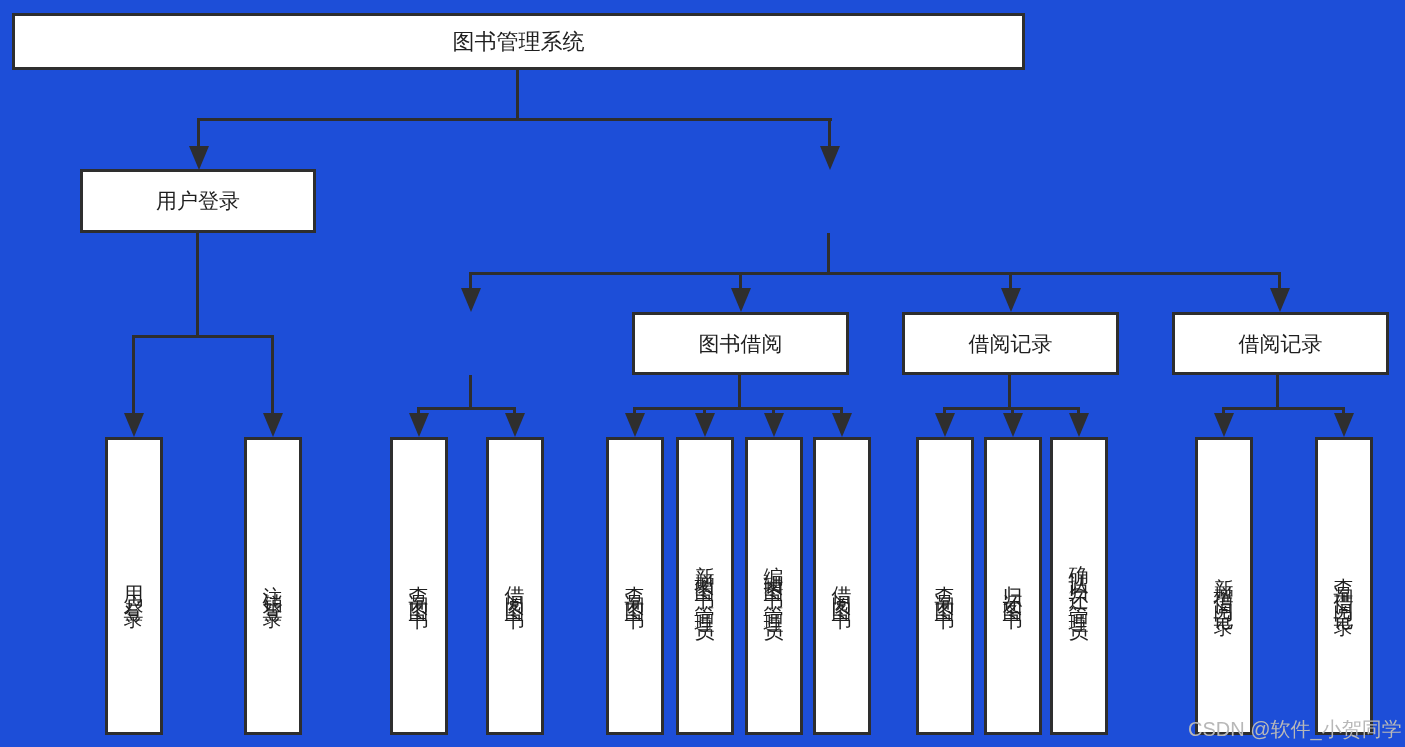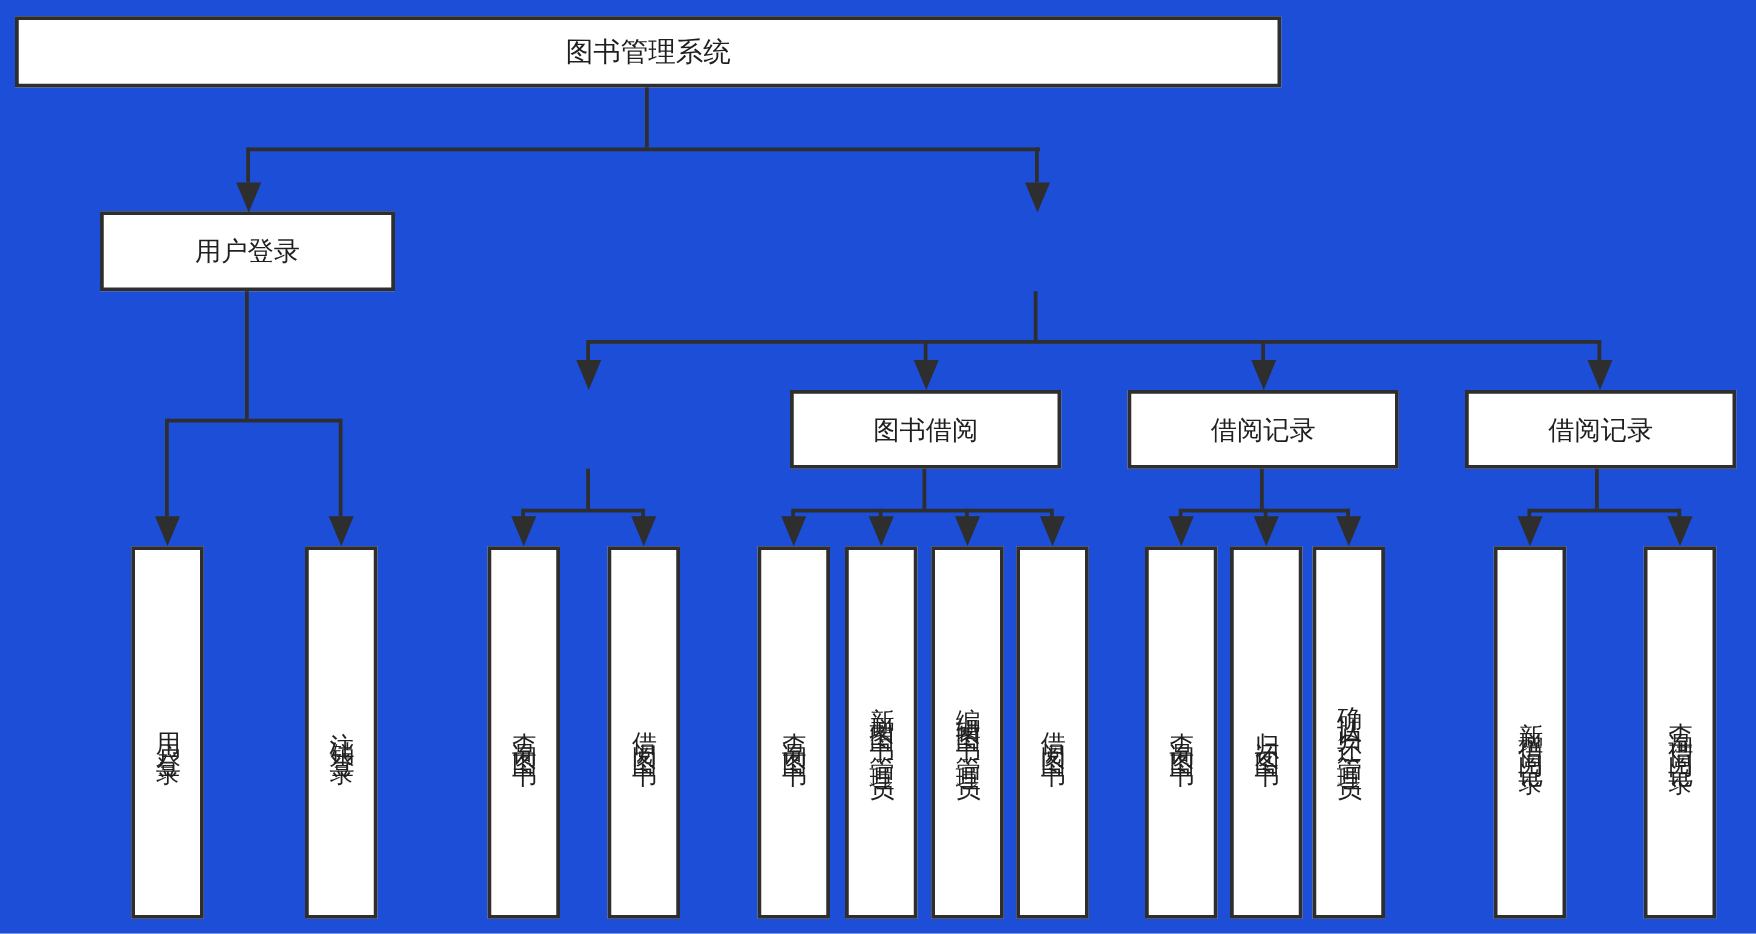--- a/index.html
+++ b/index.html
@@ -161,14 +161,15 @@
   <div class="vl" style="left:1077px;top:407px;height:8px;"></div>
   <div class="ah" style="left:1069px;top:413px;"></div>
 
   <div class="vl" style="left:1276px;top:375px;height:32px;"></div>
   <div class="hl" style="left:1224px;top:407px;width:120px;"></div>
   <div class="vl" style="left:1222px;top:407px;height:8px;"></div>
   <div class="ah" style="left:1214px;top:413px;"></div>
   <div class="vl" style="left:1342px;top:407px;height:8px;"></div>
   <div class="ah" style="left:1334px;top:413px;"></div>
 
+  <div class="watermark" style="left:1188px;top:716px;">CSDN @软件_小贺同学</div>
 
 </div>
 
 </body></html>

